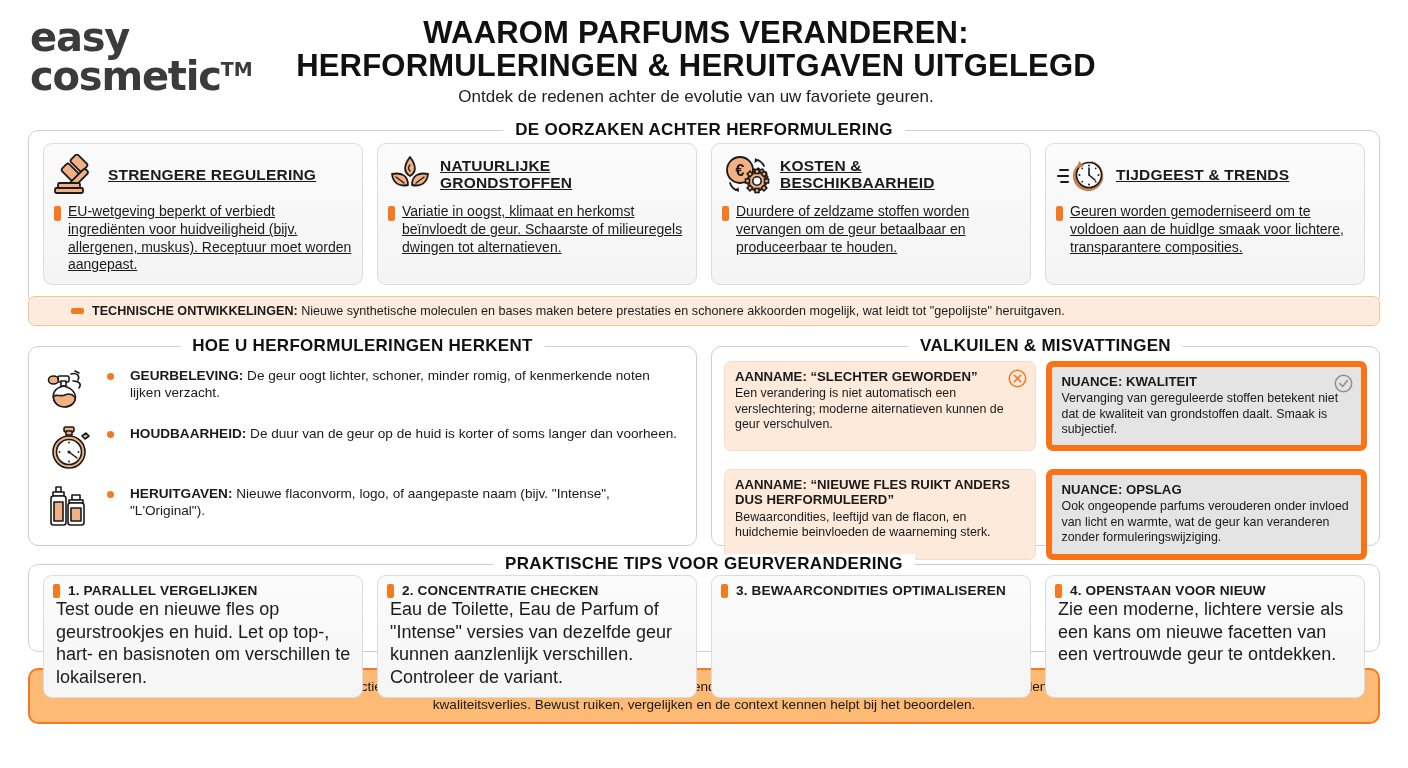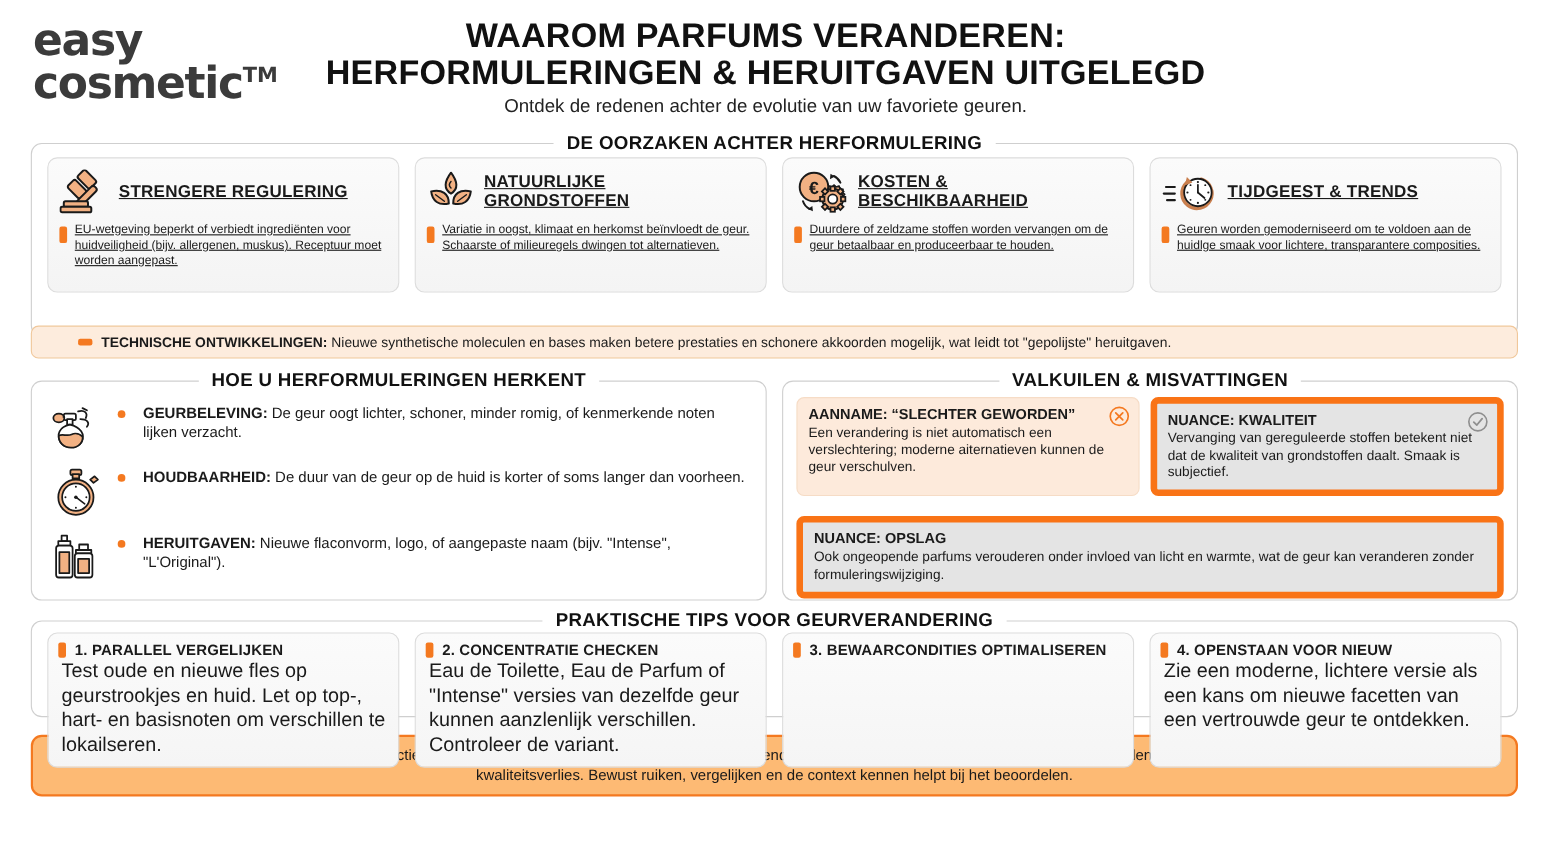--- a/index.html
+++ b/index.html
@@ -67,21 +67,21 @@
     background:linear-gradient(#fbfbfb,#f4f4f4);
     padding:8px 10px 10px 10px;
     min-height:123px;
   }
   .cause-head { display:flex; align-items:center; gap:8px; min-height:46px; }
   .cause-head .ttl {
     font-size:15.5px; font-weight:bold; line-height:1.08; letter-spacing:0.2px;
   }
   .cause-body { display:flex; gap:7px; margin-top:5px; }
   .tick { width:7px; height:15px; background:#F47920; border-radius:2px; flex:0 0 7px; margin-top:3px; }
-  .cause-body p { font-size:11px; line-height:1.27; }
+  .cause-body p { font-size:14px; line-height:1.27; }
 
   .tech-banner {
     margin:0 28px;
     margin-top:-10px;
     background:#fdecdd;
     border:1px solid #f0c79a;
     border-radius:7px;
     height:30px;
     display:flex; align-items:center;
     padding-left:42px;
@@ -393,20 +393,24 @@
             <span class="pit-badge">
               <svg width="19" height="19" viewBox="0 0 19 19">
                 <circle cx="9.5" cy="9.5" r="8.2" fill="none" stroke="#8f8f8f" stroke-width="1.5"></circle>
                 <path d="M5.8 9.7 L8.6 12.4 L13.4 6.6" stroke="#8f8f8f" stroke-width="1.6" fill="none" stroke-linecap="round" stroke-linejoin="round"></path>
               </svg>
             </span>
           </div>
         </div>
 
         <div class="pit-row">
+          <div class="pit-card assume">
+            <div class="ph" style="padding-right:4px">AANNAME: “NIEUWE FLES RUIKT ANDERS DUS HERFORMULEERD”</div>
+            <div class="pb">Bewaarcondities, leeftijd van de flacon, en huidchemie beinvloeden de waarneming sterk.</div>
+          </div>
           <div class="pit-card nuance">
             <div class="ph" style="padding-right:4px">NUANCE: OPSLAG</div>
             <div class="pb">Ook ongeopende parfums verouderen onder invloed van licht en warmte, wat de geur kan veranderen zonder formuleringswijziging.</div>
           </div>
         </div>
 
       </div>
     </div>
   </div>
 

